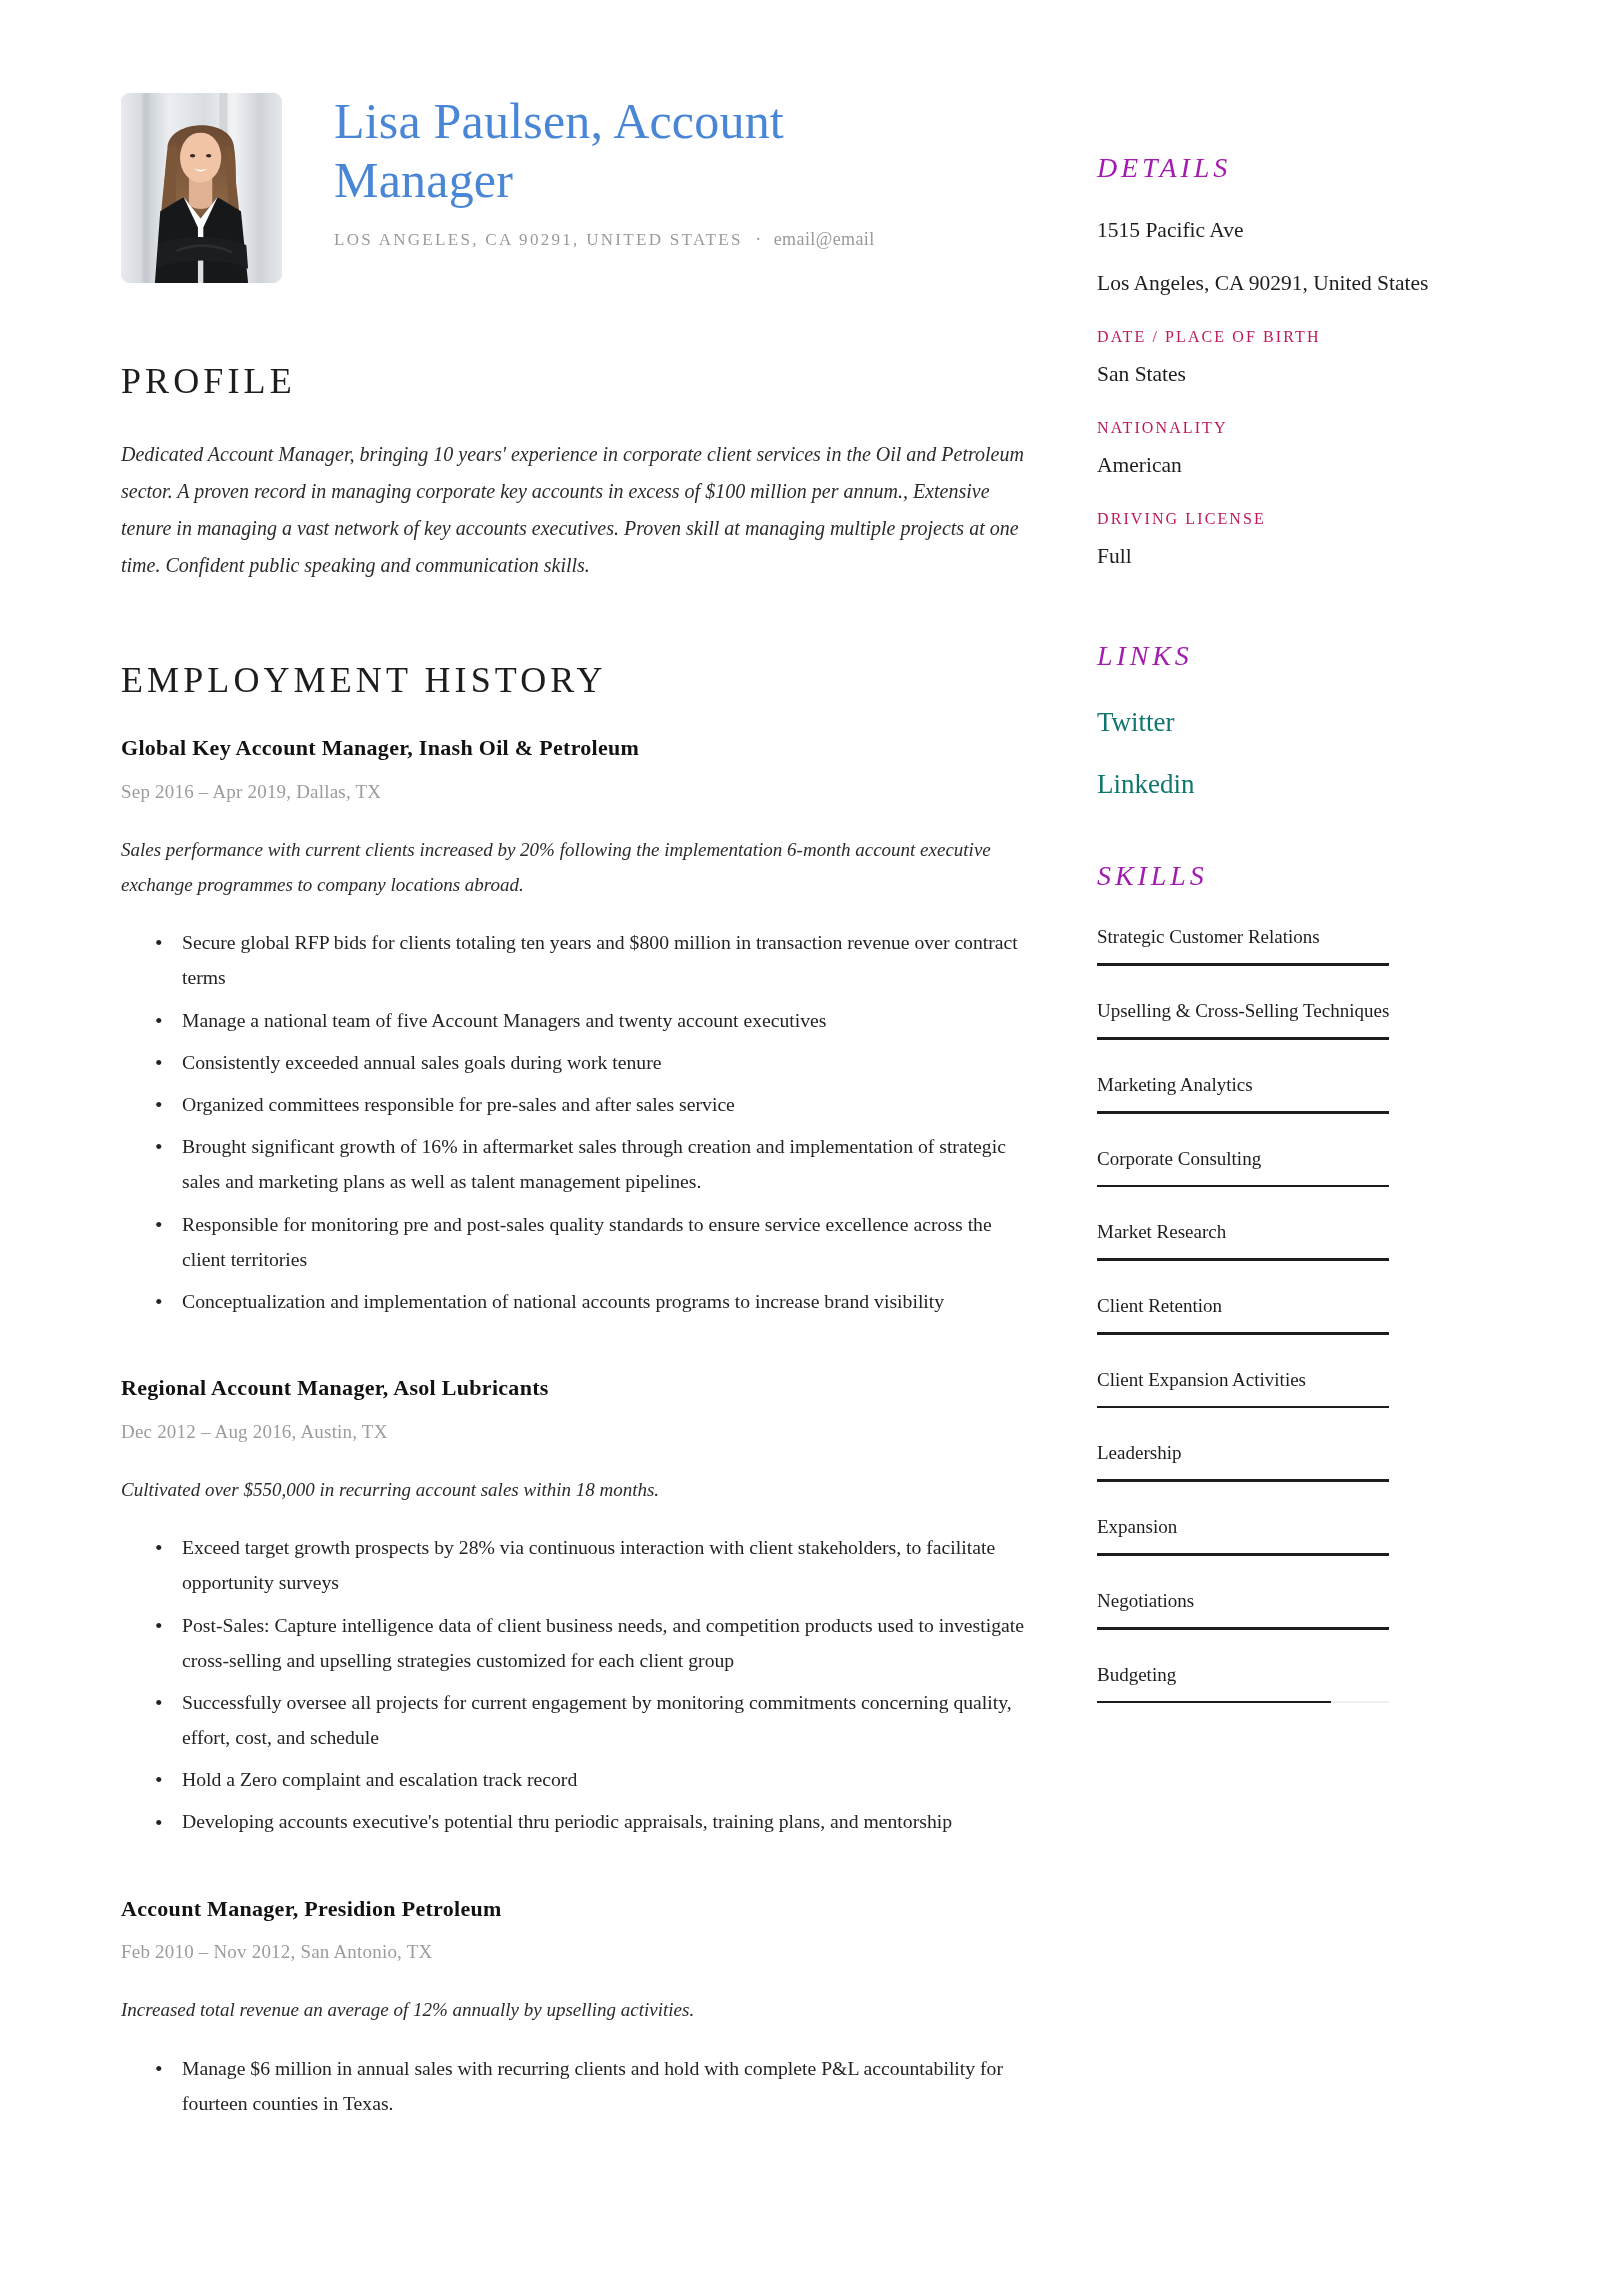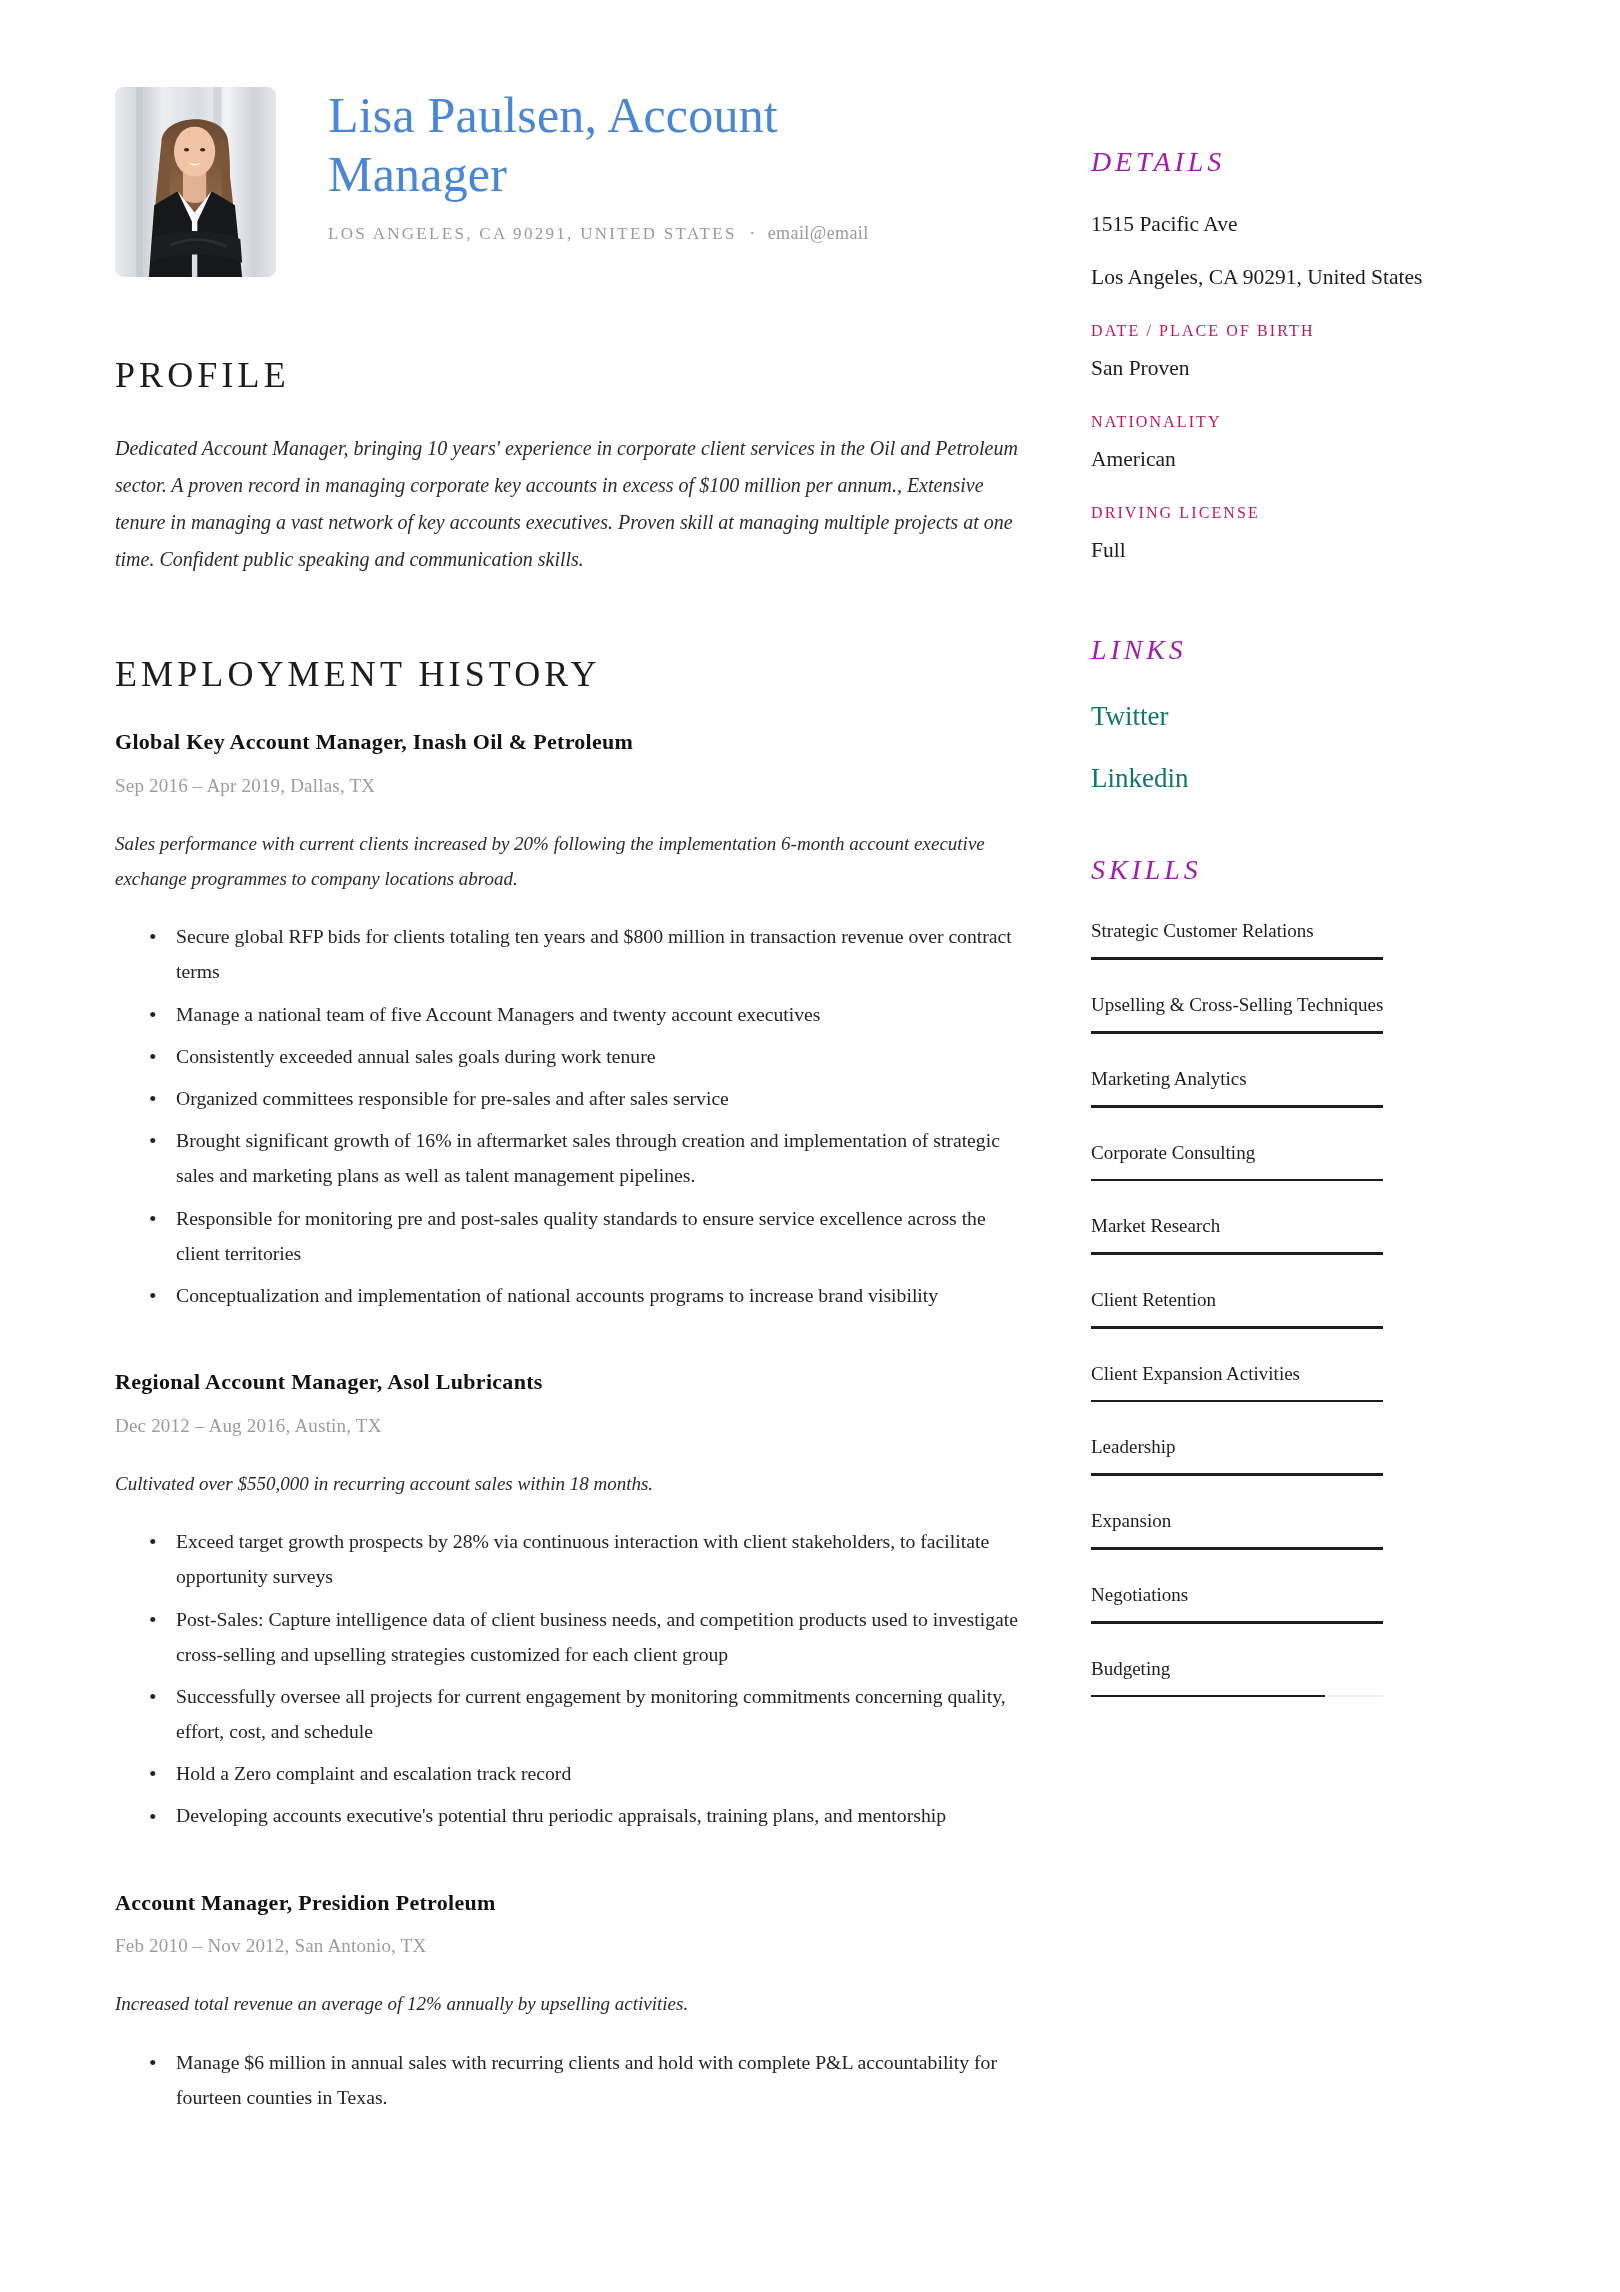--- a/index.html
+++ b/index.html
@@ -14,21 +14,21 @@
     color: #1a1a1a;
     width: 1620px;
     min-height: 2293px;
     position: relative;
   }
 
   .page {
     width: 1504px;
     min-height: 2293px;
     background: #ffffff;
-    padding: 0;
+    padding: 6px;
     position: relative;
   }
 
   .page-inner {
     display: flex;
     align-items: flex-start;
     padding: 82px 99px 54px 115px;
   }
 
   
@@ -333,21 +333,21 @@
     </div>
 
     <div class="side-col">
 
       <div>
         <div class="side-heading">DETAILS</div>
         <div class="side-value">1515 Pacific Ave</div>
         <div class="side-value">Los Angeles, CA 90291, United States</div>
 
         <div class="side-label">DATE / PLACE OF BIRTH</div>
-        <div class="side-value">San Proven</div>
+        <div class="side-value">San States</div>
 
         <div class="side-label">NATIONALITY</div>
         <div class="side-value">American</div>
 
         <div class="side-label">DRIVING LICENSE</div>
         <div class="side-value">Full</div>
       </div>
 
       <div class="links-section">
         <div class="side-heading">LINKS</div>

